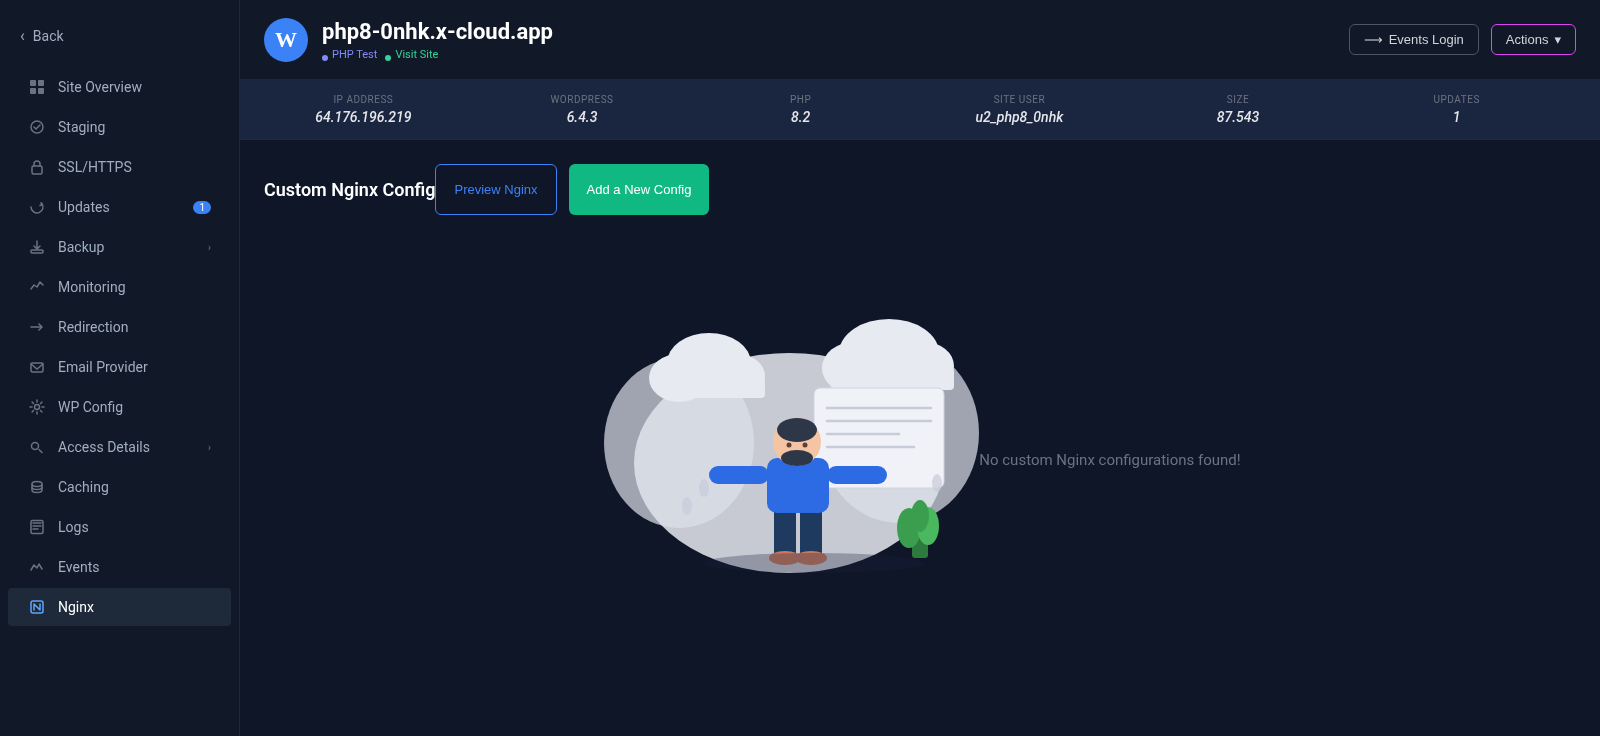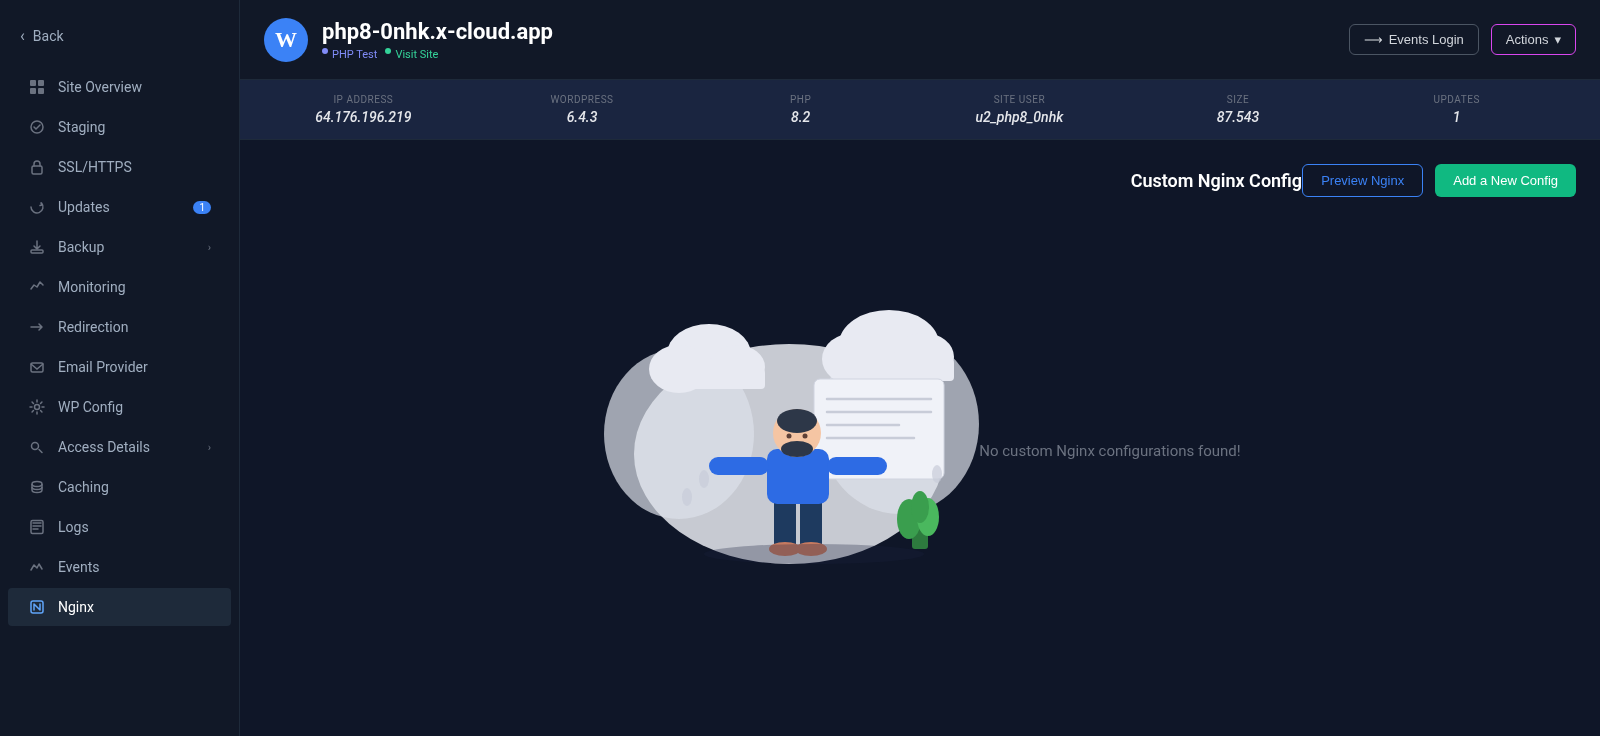--- a/index.html
+++ b/index.html
@@ -116,21 +116,21 @@
       color: #fff;
     }
     .site-tags {
       display: flex;
       gap: 8px;
       margin-top: 4px;
     }
     .tag {
       font-size: 11px;
       display: flex;
-      align-items: flex-start;
+      align-items: flex-end;
       gap: 4px;
     }
     .tag-php { color: #818cf8; }
     .tag-visit { color: #34d399; }
     .tag-dot {
       width: 6px;
       height: 6px;
       border-radius: 50%;
       display: inline-block;
     }
@@ -202,37 +202,37 @@
       padding: 24px;
       overflow-y: auto;
       display: flex;
       flex-direction: column;
     }
 
     
     .config-header {
       display: flex;
       align-items: center;
-      justify-content: flex-end;
+      justify-content: flex-start;
       margin-bottom: 32px;
     }
     .config-title {
       font-size: 18px;
       font-weight: 600;
       color: #fff;
     }
     .config-actions {
       display: flex;
       gap: 12px;
     }
     .preview-btn {
       background: transparent;
       border: 1px solid #3b82f6;
       color: #3b82f6;
-      padding: 8px 18px;
+      padding: 17px 18px;
       border-radius: 6px;
       font-size: 13px;
       cursor: pointer;
     }
     .add-config-btn {
       background: #10b981;
       border: none;
       color: #fff;
       padding: 8px 18px;
       border-radius: 6px;

